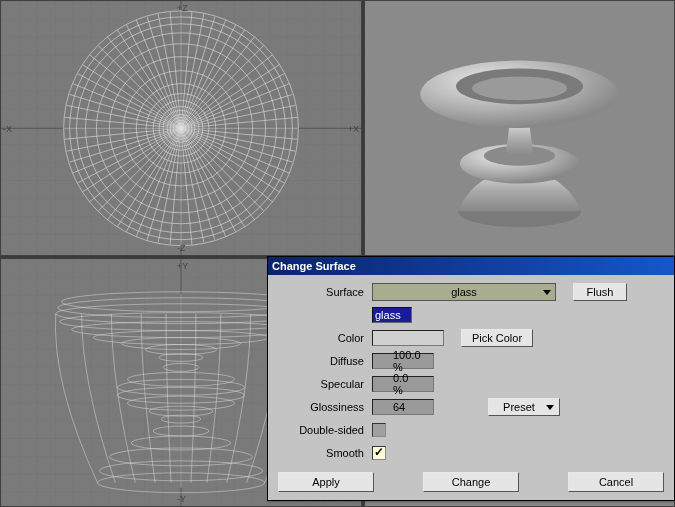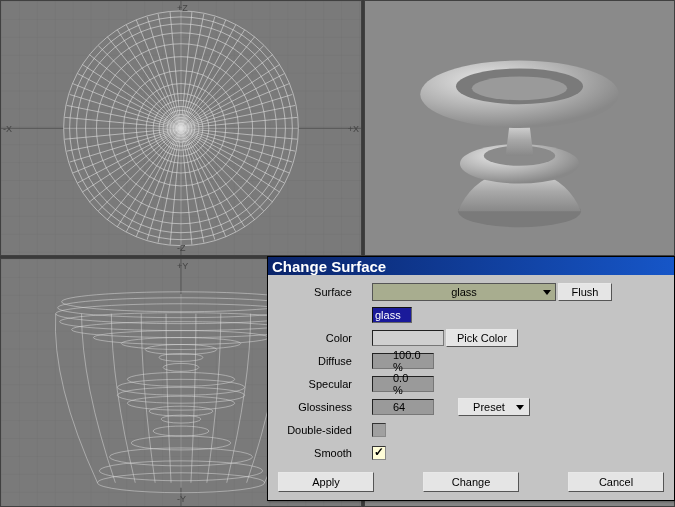--- a/index.html
+++ b/index.html
@@ -8,25 +8,25 @@
 .viewports { display: grid; grid-template-columns: 362px 1fr; grid-template-rows: 256px 1fr; width: 675px; height: 507px; gap: 2px; background: #3a3a3a; }
 .viewport { background: #858585; position: relative; overflow: hidden; }
 .viewport.wire { background: #7a7a7a; }
 .vp-border { border: 1px solid #404040; }
 
 .axis-label { position: absolute; color: #444; font-size: 9px; font-family: Arial; }
 
 .grid-bg { position: absolute; inset: 0; }
 
 .dialog { position: absolute; left: 267px; top: 256px; width: 408px; background: #c4c4c4; border: 1px solid #000; box-shadow: 1px 1px 2px rgba(0,0,0,0.3); }
-.titlebar { background: linear-gradient(to right, #0a246a, #1656c8); height: 18px; color: #fff; font-weight: bold; font-size: 15px; padding: 2px 4px; display: flex; align-items: center; }
+.titlebar { background: linear-gradient(to right, #0a246a, #1656c8); height: 18px; color: #fff; font-weight: bold; font-size: 11px; padding: 2px 4px; display: flex; align-items: center; }
 .dlg-body { padding: 6px 8px 8px 8px; }
 .form-row { display: flex; align-items: center; height: 22px; margin-bottom: 1px; }
-.form-row label { width: 96px; text-align: right; padding-right: 20px; color: #000; font-size: 11px; }
-.form-row .ctrl { display: flex; align-items: center; gap: 2px; }
+.form-row label { width: 96px; text-align: right; padding-right: 8px; color: #000; font-size: 11px; }
+.form-row .ctrl { display: flex; align-items: center; gap: 17px; }
 
 .dropdown { width: 184px; height: 18px; background: #a8ad8f; border: 1px solid #555; display: flex; align-items: center; justify-content: center; position: relative; color: #000; font-size: 11px; cursor: pointer; }
 .dropdown .arrow { position: absolute; right: 4px; width: 0; height: 0; border-left: 4px solid transparent; border-right: 4px solid transparent; border-top: 5px solid #000; }
 
 .textfield { height: 16px; background: #1a1a7a; color: #fff; border: 1px inset #666; padding: 0 2px; font-size: 11px; display: flex; align-items: center; min-width: 40px; }
 .textfield.sel { background: #1a1a9a; }
 
 .valfield { height: 16px; background: #9a9a9a; border: 1px inset #777; padding: 0 20px; color: #000; font-size: 11px; display: flex; align-items: center; min-width: 48px; }
 
 .swatch { width: 72px; height: 16px; border: 1px inset #777; }

